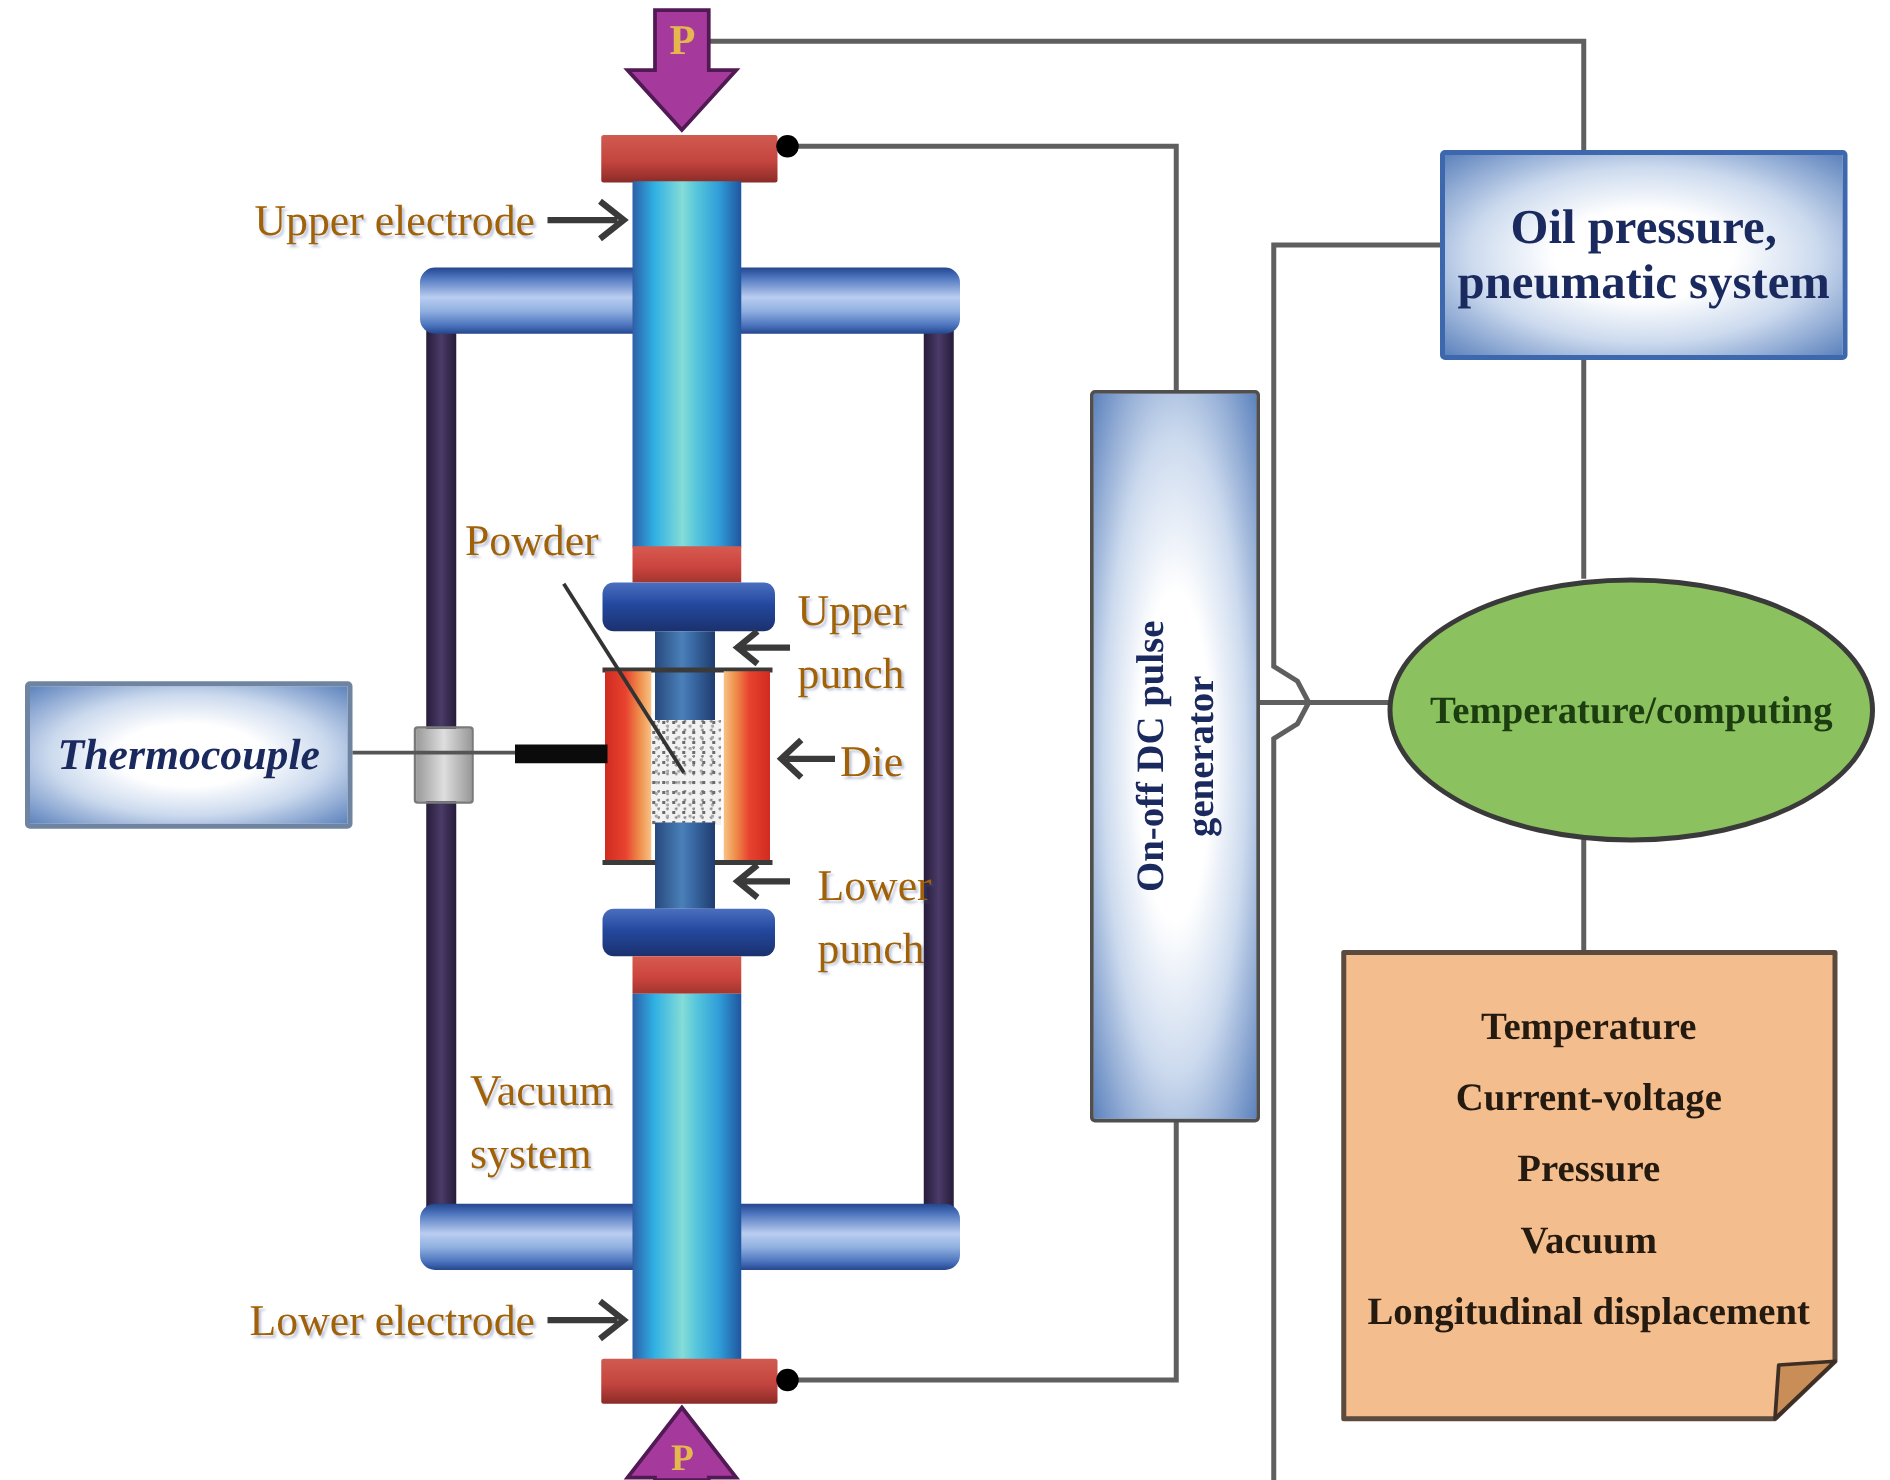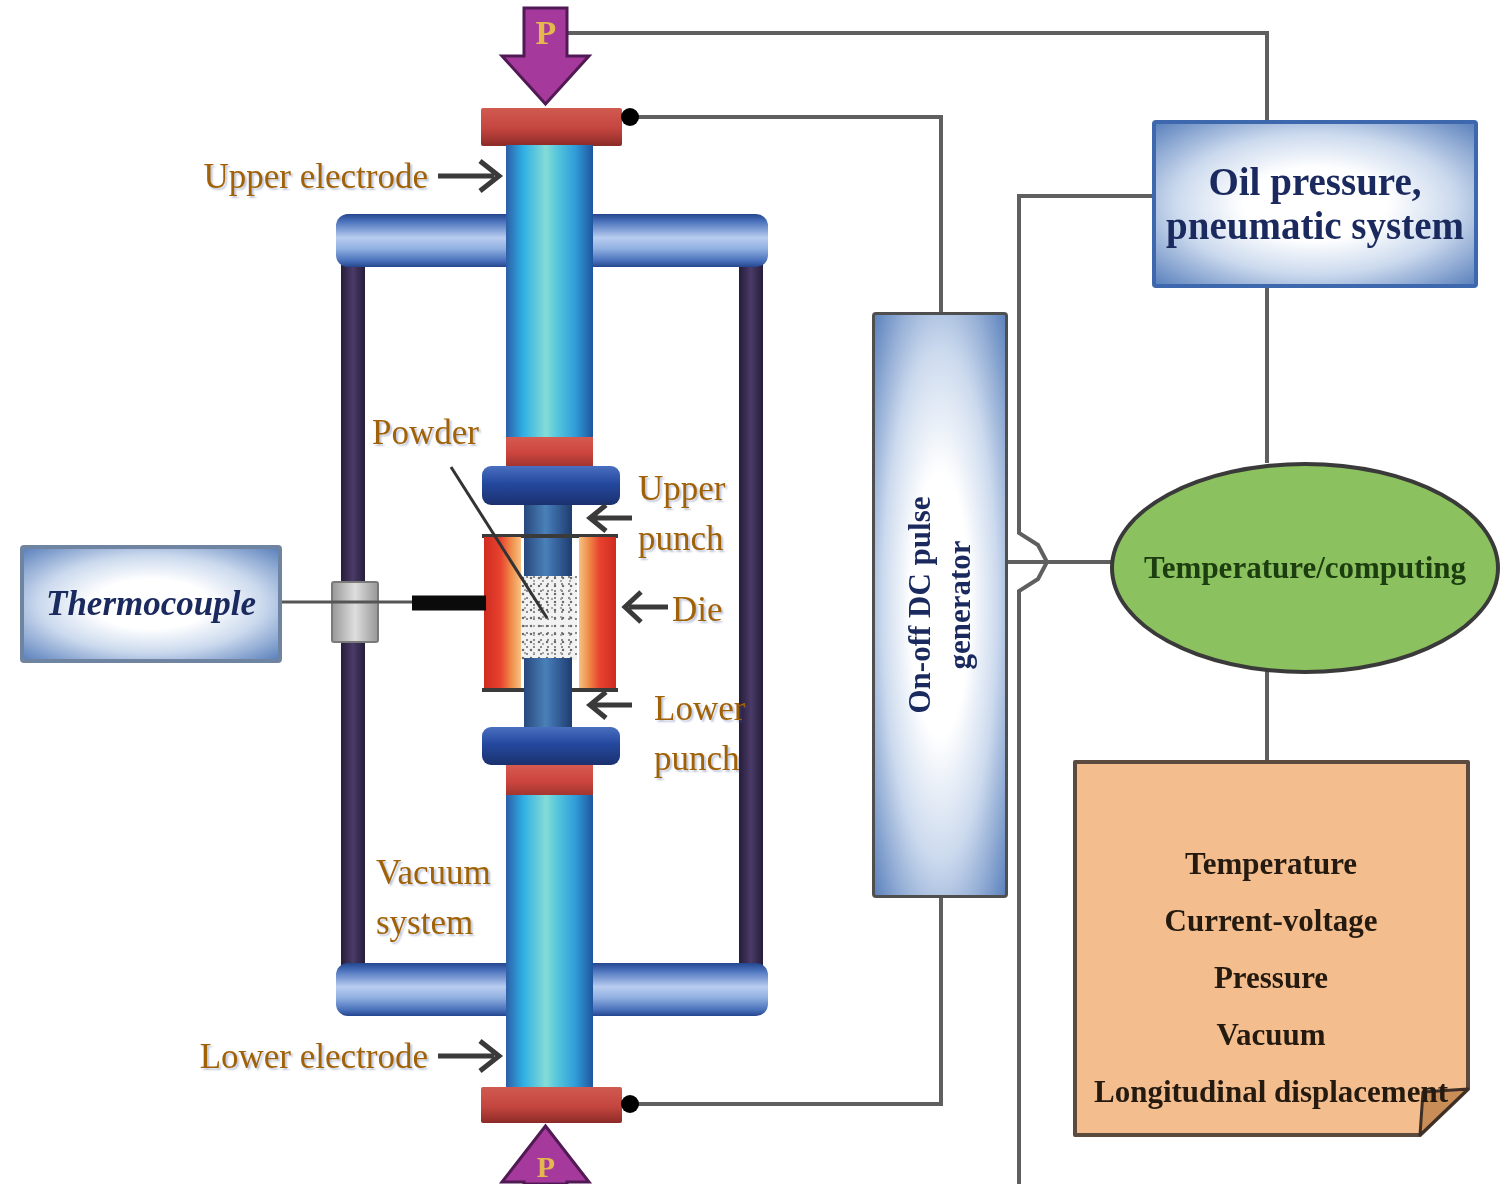--- a/index.html
+++ b/index.html
@@ -44,21 +44,21 @@
            display:flex;align-items:center;justify-content:center;text-align:center;
            color:#1b2a5e;font-weight:bold;}
   .thermo{left:20px;top:545px;width:254px;height:110px;font-size:35px;border-color:#6f84a0;font-style:italic;}
   .pulsegen{left:872px;top:312px;width:130px;height:580px;border-color:#4f4f4f;border-width:3px;}
   .pulsegen-text{position:absolute;left:50%;top:50%;width:580px;transform:translate(-50%,-50%) rotate(-90deg);
                  text-align:center;font-size:31px;line-height:40px;color:#1b2a5e;font-weight:bold;}
   .oil{left:1152px;top:120px;width:318px;height:160px;font-size:39px;line-height:44px;border-color:#3d68ae;}
   .controller{position:absolute;left:1110px;top:462px;width:382px;height:204px;z-index:5;border-radius:50%;
               background:#8cc15f;border:4px solid #3a3a3a;display:flex;align-items:center;justify-content:center;
               color:#1b3d0f;font-weight:bold;font-size:31px;}
-  .monitor-text{position:absolute;left:1085px;top:835px;width:372px;z-index:7;text-align:center;
+  .monitor-text{position:absolute;left:1085px;top:792px;width:372px;z-index:7;text-align:center;
                 color:#241a10;font-weight:bold;font-size:31px;line-height:57px;}
 
   
   .lbl{position:absolute;z-index:7;color:#a16207;font-weight:normal;font-size:35px;line-height:50px;
        text-shadow:2px 2px 2px rgba(70,90,150,0.35);}
   .gold{color:#e5b84e;font-weight:bold;text-align:center;z-index:7;text-shadow:none;}
 
   svg{position:absolute;left:0;top:0;}
   #wires{z-index:2;} #overlay{z-index:6;}
 </style>

